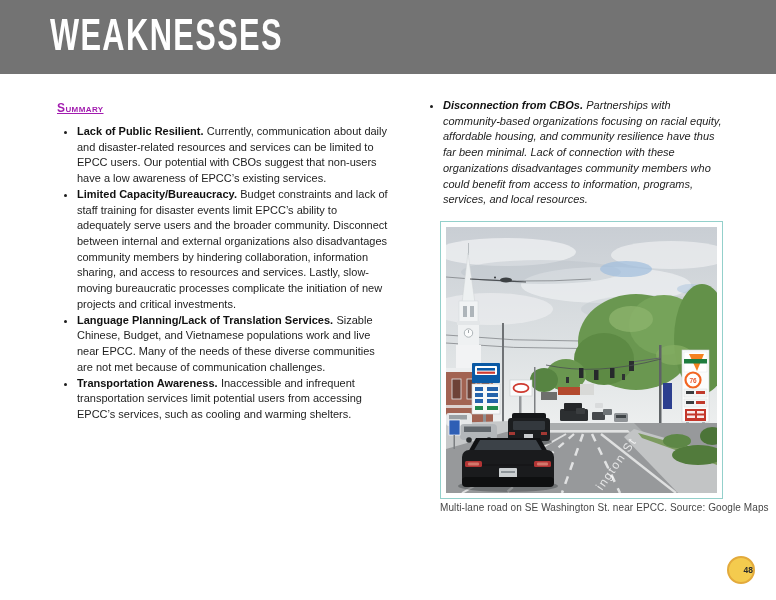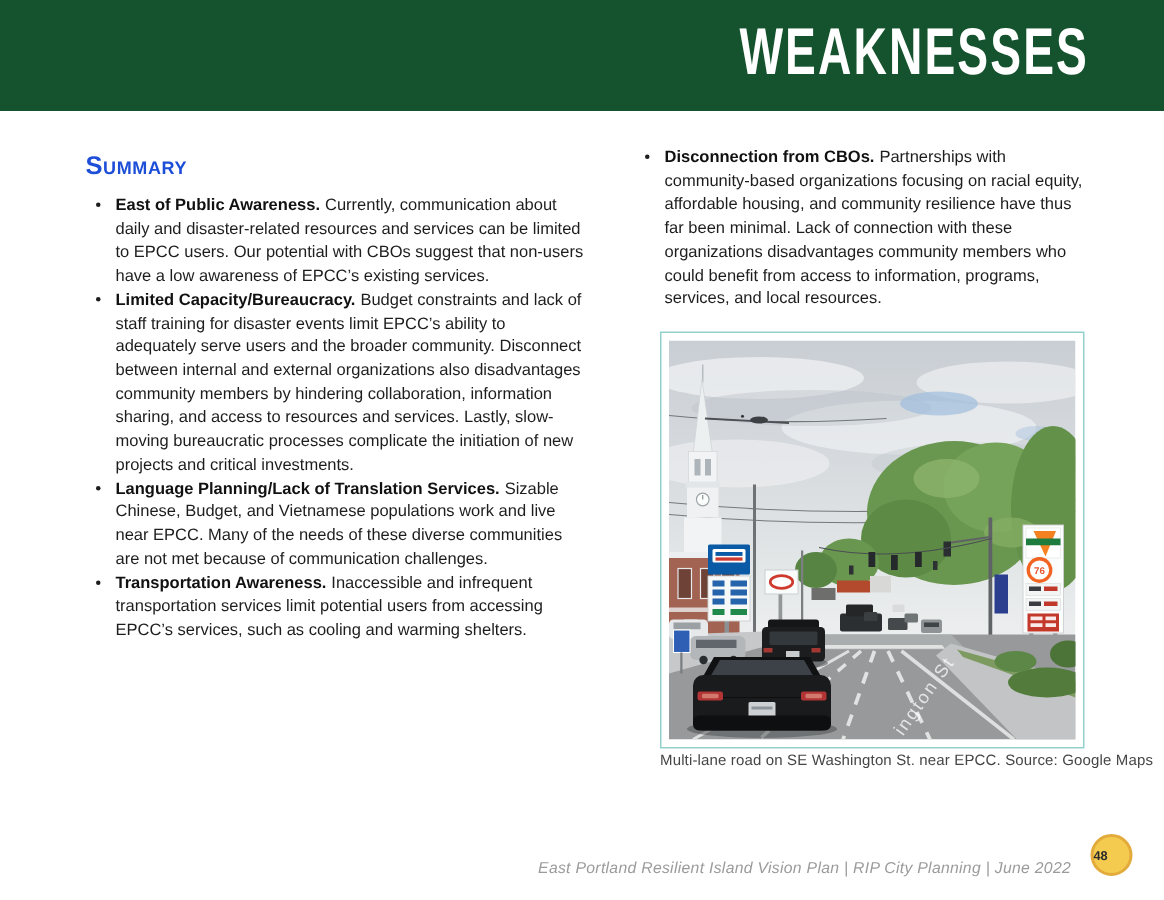--- a/index.html
+++ b/index.html
@@ -2,34 +2,34 @@
 <html><head>
 <meta charset="utf-8">
 <style>
   html,body{margin:0;padding:0;background:#e8e8e8;}
   .page{
     position:relative;width:776px;height:600px;background:#ffffff;overflow:hidden;
     font-family:"Liberation Sans",sans-serif;margin:0 auto;
   }
   
   .header-band{
-    position:absolute;top:0;left:0;width:776px;height:74px;background:#14532d;
-    display:flex;align-items:center;justify-content:flex-end;
+    position:absolute;top:0;left:0;width:776px;height:74px;background:#737373;
+    display:flex;align-items:center;justify-content:flex-start;
   }
   .page-title{
     color:#ffffff;font-size:44px;font-weight:700;letter-spacing:2px;
     transform:scaleX(.70);transform-origin:center;white-space:nowrap;line-height:1;
     margin-top:-4px;
   }
   
   .col-left{position:absolute;left:57px;top:101px;width:336px;}
-  .col-right{position:absolute;left:423px;top:98px;width:302px;}
+  .col-right{position:absolute;left:423px;top:98px;width:302px;font-style:italic;}
   .summary-heading{
-    font-variant:small-caps;font-weight:700;font-size:17px;letter-spacing:.4px;
-    color:#1d4ed8;margin:0 0 9px 0;
+    font-variant:small-caps;font-weight:700;font-size:12px;letter-spacing:.4px;
+    color:#a21caf;margin:0 0 9px 0;text-decoration:underline;
   }
   ul.bullets{
     margin:0;padding:0 0 0 20px;list-style:disc;
     font-size:11px;line-height:1.43;color:#1d1d1d;
   }
   ul.bullets li{margin:0;padding:0;}
   .lead{font-weight:700;color:#111;margin-right:.3em;}
   
   .figure{position:absolute;left:440px;top:221px;width:283px;}
   .figure-frame{
@@ -40,37 +40,37 @@
     font-size:10px;color:#464646;margin-top:3px;white-space:nowrap;letter-spacing:.1px;
   }
   
   .footer-text{
     position:absolute;right:62px;bottom:15px;font-style:italic;font-size:10.5px;
     color:#9b9b9b;letter-spacing:.2px;
   }
   .page-badge{
     position:absolute;right:21px;top:556px;width:28px;height:28px;border-radius:50%;
     background:#f4cb4e;border:2px solid #e3aa3c;box-sizing:border-box;
-    display:flex;align-items:center;justify-content:flex-start;
+    display:flex;align-items:center;justify-content:flex-end;
     font-size:8.5px;font-weight:700;color:#2c2c2c;
   }
 </style>
 </head>
 <body>
 
 <div class="page">
 
   <div class="header-band">
     <div class="page-title">WEAKNESSES</div>
   </div>
 
   <div class="col-left">
     <h2 class="summary-heading">Summary</h2>
     <ul class="bullets">
-      <li><span class="lead">East of Public Awareness.</span><span>Currently, communication about daily and disaster-related resources and services can be limited to EPCC users. Our potential with CBOs suggest that non-users have a low awareness of EPCC’s existing services.</span></li>
+      <li><span class="lead">Lack of Public Resilient.</span><span>Currently, communication about daily and disaster-related resources and services can be limited to EPCC users. Our potential with CBOs suggest that non-users have a low awareness of EPCC’s existing services.</span></li>
       <li><span class="lead">Limited Capacity/Bureaucracy.</span><span>Budget constraints and lack of staff training for disaster events limit EPCC’s ability to adequately serve users and the broader community. Disconnect between internal and external organizations also disadvantages community members by hindering collaboration, information sharing, and access to resources and services. Lastly, slow-moving bureaucratic processes complicate the initiation of new projects and critical investments.</span></li>
       <li><span class="lead">Language Planning/Lack of Translation Services.</span><span>Sizable Chinese, Budget, and Vietnamese populations work and live near EPCC. Many of the needs of these diverse communities are not met because of communication challenges.</span></li>
       <li><span class="lead">Transportation Awareness.</span><span>Inaccessible and infrequent transportation services limit potential users from accessing EPCC’s services, such as cooling and warming shelters.</span></li>
     </ul>
   </div>
 
   <div class="col-right">
     <ul class="bullets">
       <li><span class="lead">Disconnection from CBOs.</span><span>Partnerships with community-based organizations focusing on racial equity, affordable housing, and community resilience have thus far been minimal. Lack of connection with these organizations disadvantages community members who could benefit from access to information, programs, services, and local resources.</span></li>
     </ul>
@@ -277,18 +277,17 @@
           <rect x="55" y="244" width="14" height="2" fill="#8e959a"></rect>
           <rect x="16" y="250" width="92" height="10" rx="4" fill="#0e0f10"></rect>
         </g>
 
         <text transform="translate(156,264) rotate(-55)" font-family="Liberation Sans, sans-serif" font-size="12" letter-spacing="1.5" fill="#ffffff" opacity="0.75">ington St</text>
       </svg>
     </div>
     <div class="figure-caption">Multi-lane road on SE Washington St. near EPCC. Source: Google Maps</div>
   </div>
 
-  <div class="footer-text">East Portland Resilient Island Vision Plan | RIP City Planning | June 2022</div>
   <div class="page-badge">
     <span>48</span>
   </div>
 
 </div>
 
 </body></html>

